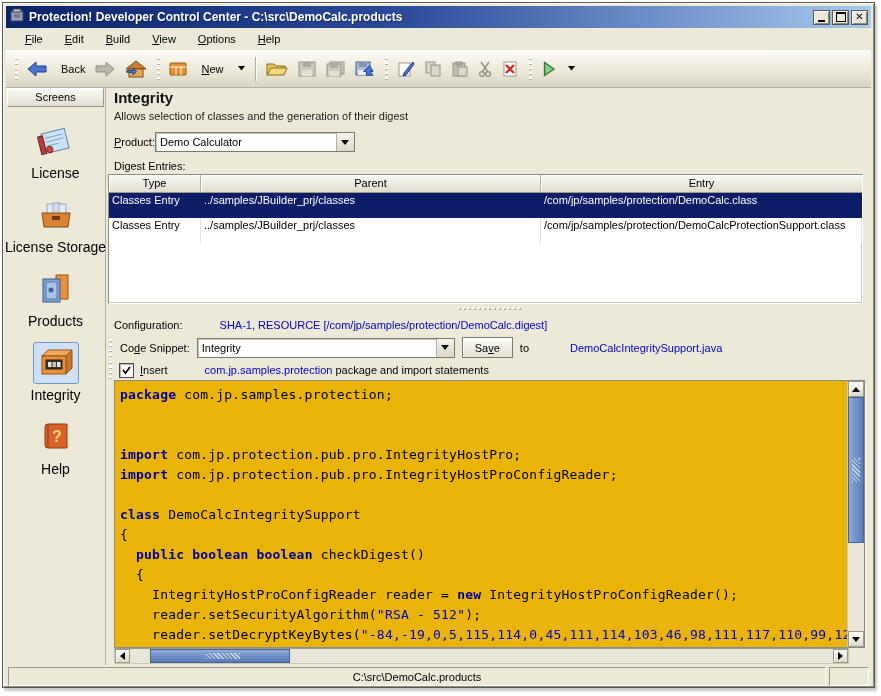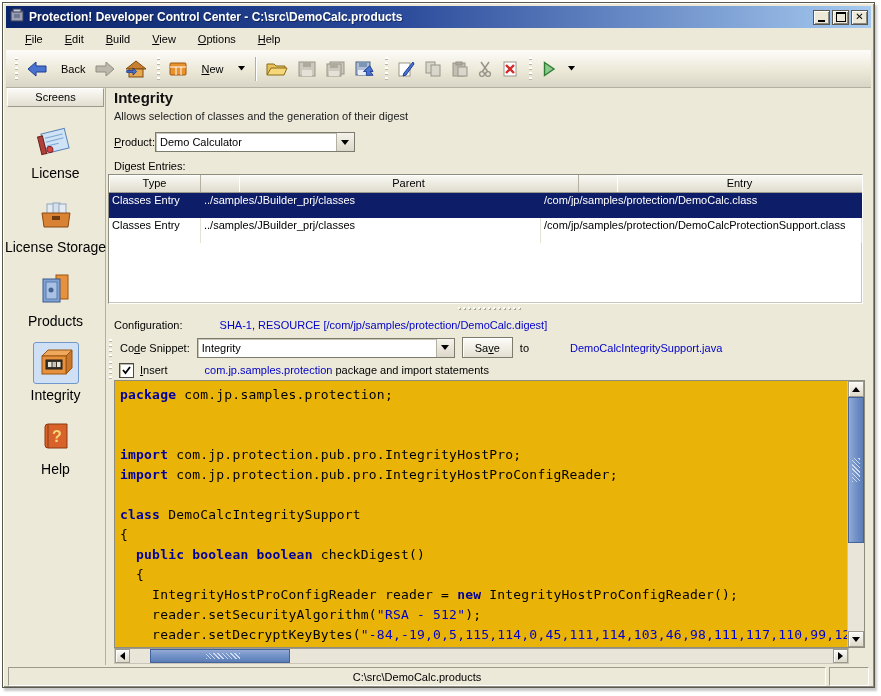--- a/index.html
+++ b/index.html
@@ -56,21 +56,21 @@
          box-shadow:inset 1px 1px 0 #c7c4b6;height:20px;box-sizing:border-box;}
   .combo-val{font-size:11px;padding:3px 4px 0 4px;flex:1;white-space:nowrap;overflow:hidden;}
   .combo-btn{width:17px;background:linear-gradient(#f5f3ec,#dcd8c9);border-left:1px solid #b3b0a1;
              display:flex;align-items:center;justify-content:center;}
   .lbl-digest{position:absolute;left:8px;top:72px;}
   
   .table{position:absolute;left:2px;top:86px;width:753px;height:128px;background:#fff;
          border:1px solid #8f8d80;border-bottom-color:#fff;border-right-color:#fff;
          box-shadow:inset -1px -1px 0 #c9c6b8;font-size:11px;}
   .thead{display:grid;grid-template-columns:92px 340px 1fr;height:17px;
-         background:linear-gradient(#faf9f5,#e0dccd);border-bottom:1px solid #9c9a8c;gap:38px;}
+         background:linear-gradient(#faf9f5,#e0dccd);border-bottom:1px solid #9c9a8c;}
   .th{text-align:center;line-height:16px;border-right:1px solid #b3b0a1;box-shadow:inset 1px 1px 0 #fff;}
   .trow{display:grid;grid-template-columns:92px 340px 1fr;height:25px;line-height:15px;}
   .td{padding:0 3px;white-space:nowrap;overflow:hidden;border-right:1px solid #e4e1d5;}
   .trow.selected{background:#0e1d67;color:#fff;}
   .trow.selected .td{border-right-color:#0e1d67;}
   
   .splitter{position:absolute;left:0;top:216px;width:100%;height:7px;display:flex;align-items:center;justify-content:center;gap:3px;}
   .dot{width:2px;height:2px;background:#fdfdfa;box-shadow:1px 1px 0 #a8a595;}
   .row-config{position:absolute;left:8px;top:231px;white-space:nowrap;}
   .blue{color:#0000c8;margin-left:34px;}

